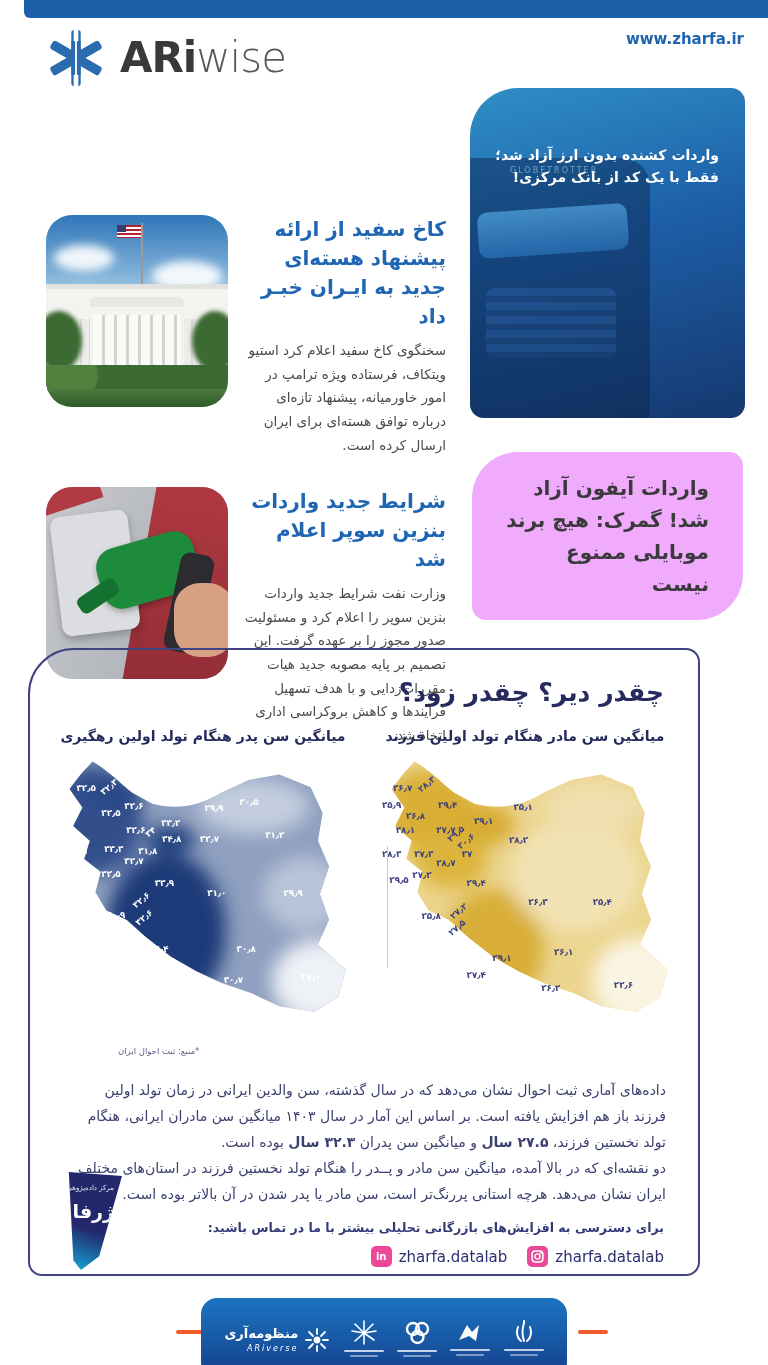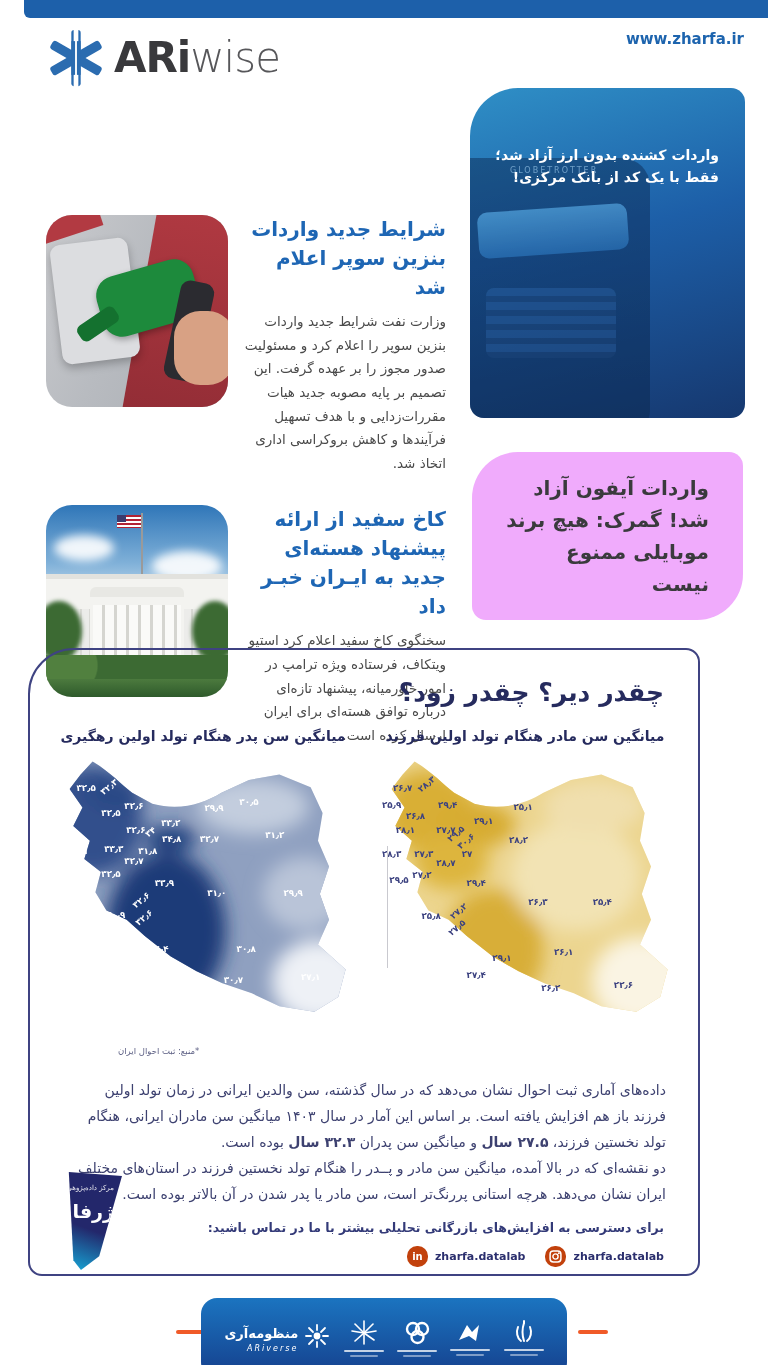--- a/index.html
+++ b/index.html
@@ -1,21 +1,21 @@
 <!DOCTYPE html>
 <html lang="fa" dir="rtl"><head>
 <meta charset="utf-8">
 <style>
   html,body{margin:0;padding:0;background:#fff;}
   .page{position:relative;width:768px;height:1365px;background:#fff;overflow:hidden;
         font-family:"DejaVu Sans","Liberation Sans",sans-serif;direction:rtl;}
   
   .top-bar{position:absolute;top:0;left:24px;right:0;height:18px;background:#1d60aa;border-radius:0 0 0 6px;}
   .site-url{position:absolute;top:30px;right:24px;color:#1d64ae;font-size:15px;font-weight:600;direction:ltr;}
-  .logo{position:absolute;top:28px;left:46px;display:flex;align-items:center;gap:8px;direction:ltr;}
+  .logo{position:absolute;top:28px;left:46px;display:flex;align-items:center;gap:14px;direction:ltr;}
   .logo-mark{width:60px;height:60px;position:relative;}
   .logo-text{font-size:42px;line-height:1;letter-spacing:-1px;}
   .logo-text .b{font-weight:800;color:#39393c;}
   .logo-text .l{font-weight:300;color:#57575a;}
   
   .hdr{position:absolute;top:103px;left:40px;width:410px;height:102px;}
   .hdr-row{position:absolute;top:2px;left:0;right:0;display:flex;align-items:center;direction:ltr;gap:8px;}
   .hdr-line{height:3px;background:#f05a28;border-radius:2px;width:307px;}
   .week-word{color:#f05a28;font-weight:800;font-size:19px;}
   .week-num{position:absolute;right:0;top:8px;color:#f05a28;font-weight:800;font-size:82px;line-height:1;}
@@ -89,31 +89,31 @@
   .report-par b{font-weight:800;}
   .zharfa{position:absolute;left:16px;top:522px;width:76px;height:98px;
           background:linear-gradient(200deg,#23276b 0%,#23276b 55%,#1795c8 88%,#49d6ee 100%);
           clip-path:polygon(30% 0%,100% 4%,70% 86%,46% 100%,36% 90%);color:#fff;text-align:right;
           padding:12px 8px 0 0;box-sizing:border-box;}
   .zharfa .z1{font-size:7px;display:block;opacity:.9;}
   .zharfa .z2{font-size:19px;font-weight:800;display:block;margin-top:8px;}
   .contact-line{position:absolute;right:34px;top:570px;color:#333a78;font-size:12.5px;font-weight:600;margin:0;}
   .socials{position:absolute;right:34px;top:596px;display:flex;direction:ltr;gap:20px;align-items:center;}
   .soc{display:flex;direction:ltr;gap:7px;align-items:center;}
-  .soc-ic{width:21px;height:21px;border-radius:10px;background:#c2410c;color:#fff;display:flex;align-items:center;justify-content:center;
+  .soc-ic{width:21px;height:21px;border-radius:5px;background:#ec4899;color:#fff;display:flex;align-items:center;justify-content:center;
           font-size:10px;font-weight:800;}
-  .soc-handle{color:#2b2f6e;font-size:11px;font-weight:700;}
+  .soc-handle{color:#2b2f6e;font-size:15px;font-weight:400;}
   
   .footer-bar{position:absolute;top:1298px;left:50%;transform:translateX(-50%);width:366px;height:80px;
               border-radius:16px;background:linear-gradient(180deg,#1b74c0,#153f8c);
               display:flex;align-items:center;justify-content:space-evenly;padding:0 10px;box-sizing:border-box;}
   .f-logo{display:flex;flex-direction:column;align-items:center;gap:3px;color:#fff;}
   .cap-bar{width:40px;height:2px;background:rgba(255,255,255,.75);border-radius:1px;}
   .cap-bar.s{width:28px;opacity:.6;}
-  .ariverse{display:flex;align-items:flex-start;gap:6px;direction:rtl;}
+  .ariverse{display:flex;align-items:flex-end;gap:6px;direction:rtl;}
   .ariverse .fa{font-size:13px;font-weight:800;color:#fff;line-height:1;}
   .ariverse .en{font-size:8px;letter-spacing:2px;color:#fff;display:block;margin-top:2px;font-style:italic;}
   .dash{position:absolute;top:1330px;width:30px;height:4px;background:#f05a28;border-radius:2px;}
   .dash.l{left:176px;} .dash.r{left:578px;}
 </style>
 </head>
 <body>
 
 <div class="page">
 
@@ -131,36 +131,20 @@
         <rect x="29.5" y="0" width="5" height="64" fill="#ffffff"></rect>
         <rect x="27" y="14" width="4" height="36" fill="#2b6cb0"></rect>
         <rect x="33" y="14" width="4" height="36" fill="#2b6cb0"></rect>
       </svg>
     </span>
     <span class="logo-text"><span class="b">ARi</span><span class="l">wise</span></span>
   </div>
 
 
   <div class="news">
-
-    <div class="news-item">
-      <div class="news-photo ph-fuel">
-        <div class="fuel-red"></div>
-        <div class="fuel-red2"></div>
-        <div class="fuel-door"></div>
-        <div class="fuel-nozzle"></div>
-        <div class="fuel-tip"></div>
-        <div class="fuel-handle"></div>
-        <div class="fuel-hand"></div>
-      </div>
-      <div class="news-text">
-        <h2 class="news-title">شرایط جدید واردات بنزین سوپر اعلام شد</h2>
-        <p class="news-body">وزارت نفت شرایط جدید واردات بنزین سوپر را اعلام کرد و مسئولیت صدور مجوز را بر عهده گرفت. این تصمیم بر پایه مصوبه جدید هیات مقررات‌زدایی و با هدف تسهیل فرآیندها و کاهش بروکراسی اداری اتخاذ شد.</p>
-      </div>
-    </div>
 
     <div class="news-item">
       <div class="news-photo ph-wh">
         <div class="wh-cloud" style="left:8px;top:30px;width:60px;height:26px;"></div>
         <div class="wh-cloud" style="right:6px;top:46px;width:70px;height:30px;"></div>
         <div class="wh-pole"></div>
         <div class="wh-flag"></div>
         <div class="wh-building">
           <div class="wh-roof"></div>
           <div class="wh-wing" style="left:0;"></div>
@@ -168,20 +152,36 @@
           <div class="wh-cols"></div>
         </div>
         <div class="wh-tree" style="left:-10px;"></div>
         <div class="wh-tree" style="right:-10px;"></div>
         <div class="wh-hedge"></div>
         <div class="wh-lawn"></div>
       </div>
       <div class="news-text">
         <h2 class="news-title">کاخ سفید از ارائه پیشنهاد هسته‌ای جدید به ایـران خبـر داد</h2>
         <p class="news-body">سخنگوی کاخ سفید اعلام کرد استیو ویتکاف، فرستاده ویژه ترامپ در امور خاورمیانه، پیشنهاد تازه‌ای درباره توافق هسته‌ای برای ایران ارسال کرده است.</p>
+      </div>
+    </div>
+
+    <div class="news-item">
+      <div class="news-photo ph-fuel">
+        <div class="fuel-red"></div>
+        <div class="fuel-red2"></div>
+        <div class="fuel-door"></div>
+        <div class="fuel-nozzle"></div>
+        <div class="fuel-tip"></div>
+        <div class="fuel-handle"></div>
+        <div class="fuel-hand"></div>
+      </div>
+      <div class="news-text">
+        <h2 class="news-title">شرایط جدید واردات بنزین سوپر اعلام شد</h2>
+        <p class="news-body">وزارت نفت شرایط جدید واردات بنزین سوپر را اعلام کرد و مسئولیت صدور مجوز را بر عهده گرفت. این تصمیم بر پایه مصوبه جدید هیات مقررات‌زدایی و با هدف تسهیل فرآیندها و کاهش بروکراسی اداری اتخاذ شد.</p>
       </div>
     </div>
 
   </div>
 
   <div class="truck-card">
     <div class="truck-art">
       <div class="truck-cab"></div>
       <div class="truck-glass"></div>
       <div class="truck-grille"></div>

